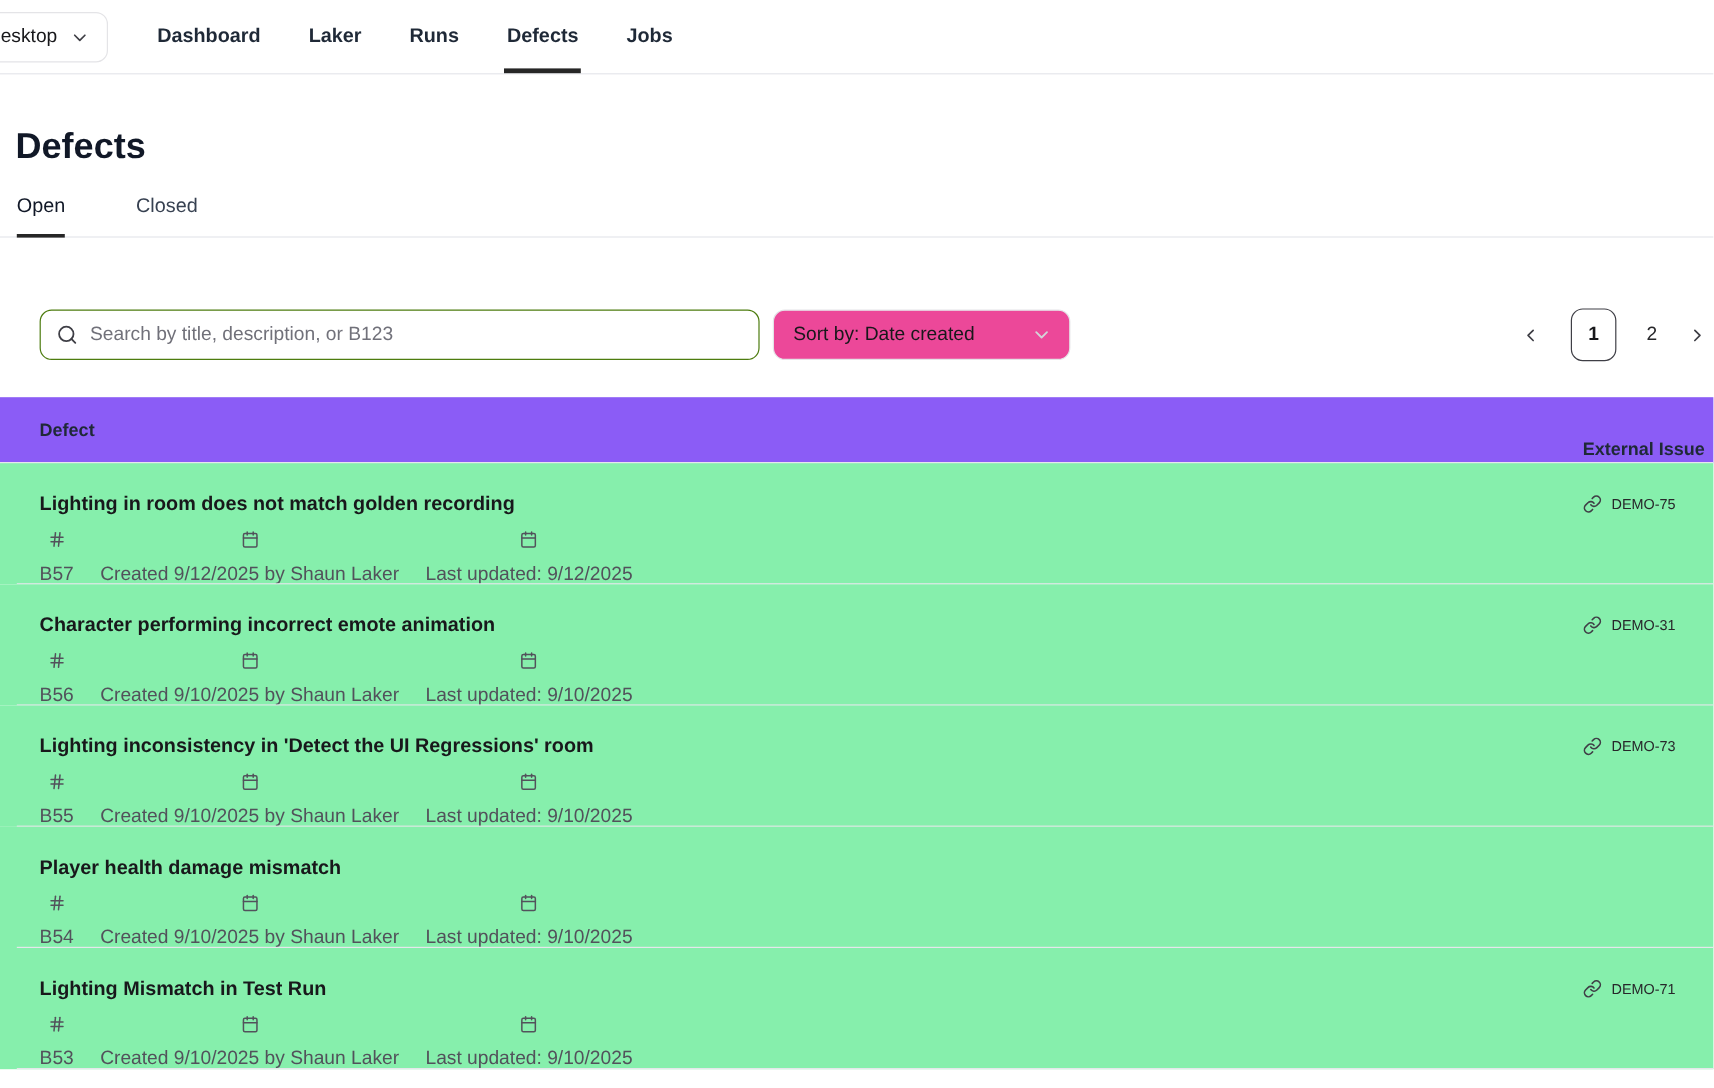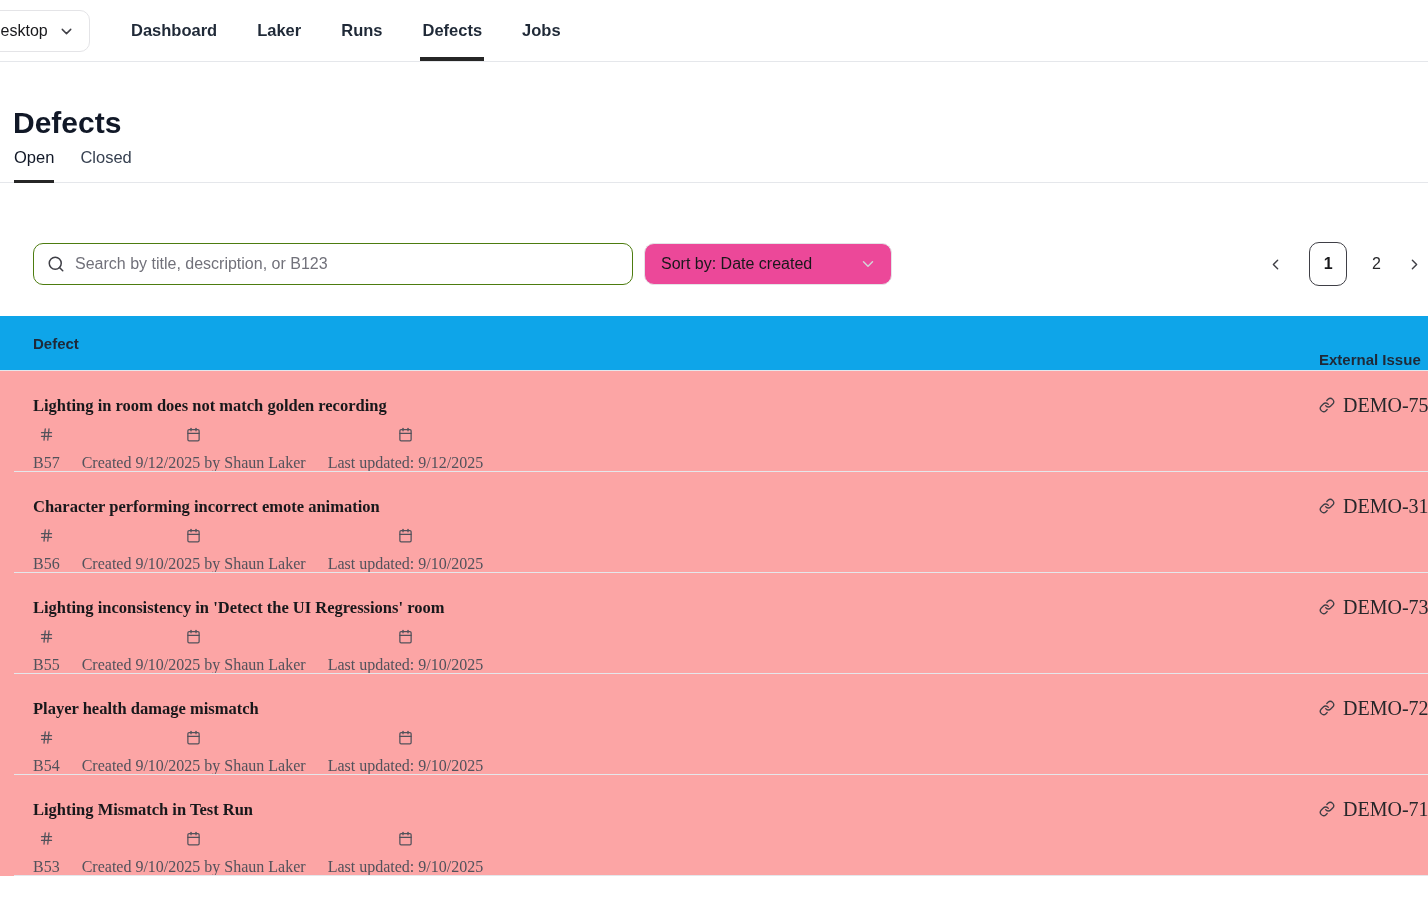--- a/index.html
+++ b/index.html
@@ -63,25 +63,25 @@
 
   
   .page-title {
     margin: 44px 0 0 13px;
     font-size: 30px;
     line-height: 34px;
     font-weight: 800;
     color: #111827;
   }
   .tabs {
-    margin-top: 8px;
+    margin-top: 23px;
     padding-left: 14px;
     border-bottom: 1px solid #e5e7eb;
     display: flex;
-    gap: 26px;
+    gap: 59px;
   }
   .tab {
     position: relative;
     padding-bottom: 15px;
     font-size: 16.5px;
     color: #374151;
     cursor: pointer;
   }
   .tab.active { color: #111827; }
   .tab.active::after {
@@ -173,21 +173,21 @@
   .pg-page {
     font-size: 16px;
     color: #27272a;
     cursor: pointer;
   }
 
   
   .table { margin-top: 31px; }
   .thead {
     height: 55px;
-    background: #0ea5e9;
+    background: #8b5cf6;
     border-bottom: 1px solid #e5e7eb;
     display: flex;
     align-items: center;
     justify-content: space-between;
   }
   .th-defect {
     margin-left: 33px;
     font-size: 15px;
     font-weight: 700;
     color: #1f2937;
@@ -212,22 +212,21 @@
     height: 48px;
     background: linear-gradient(to right, #eaeaea, #f3f3f3);
   }
   .row {
     position: relative;
     height: 101px;
     display: flex;
     justify-content: space-between;
     padding: 24px 0 0 33px;
     cursor: pointer;
-    background: #fca5a5;
-    font-family: Liberation Serif, serif;
+    background: #86efac;
   }
   .row::after {
     content: "";
     position: absolute;
     left: 14px;
     right: 0;
     bottom: 0;
     height: 1px;
     background: #e5e7eb;
   }
@@ -251,21 +250,21 @@
     gap: 8px;
     flex-direction: column;
   }
   .meta-item svg { color: #52525b; flex: none; }
   .ext-cell {
     width: 109px;
     flex: none;
     display: flex;
     align-items: flex-start;
     gap: 8px;
-    font-size: 20px;
+    font-size: 12px;
     line-height: 21px;
     color: #27272a;
     white-space: nowrap;
   }
   .ext-cell svg { color: #3f3f46; margin-top: 2px; flex: none; }
 </style>
 </head>
 <body>
 
 <header class="topnav">
@@ -516,75 +515,66 @@
                     <rect x="3" y="4" width="18" height="18" rx="2"></rect>
                     <line x1="16" y1="2" x2="16" y2="6"></line>
                     <line x1="8" y1="2" x2="8" y2="6"></line>
                     <line x1="3" y1="10" x2="21" y2="10"></line>
                   </svg>
           </span>
           <span>Last updated: 9/10/2025</span>
         </span>
       </div>
     </div>
+  </div>
+
+  <div class="row">
+    <div>
+      <div class="row-title">Lighting Mismatch in Test Run</div>
+      <div class="row-meta">
+        <span class="meta-item">
+          <span>
+            <svg width="15" height="15" viewBox="0 0 24 24" fill="none" stroke="currentColor" stroke-width="2" stroke-linecap="round" stroke-linejoin="round">
+                    <line x1="4" y1="9" x2="20" y2="9"></line>
+                    <line x1="4" y1="15" x2="20" y2="15"></line>
+                    <line x1="10" y1="3" x2="8" y2="21"></line>
+                    <line x1="16" y1="3" x2="14" y2="21"></line>
+                  </svg>
+          </span>
+          <span>B53</span>
+        </span>
+        <span class="meta-item">
+          <span>
+            <svg width="15" height="15" viewBox="0 0 24 24" fill="none" stroke="currentColor" stroke-width="2" stroke-linecap="round" stroke-linejoin="round">
+                    <rect x="3" y="4" width="18" height="18" rx="2"></rect>
+                    <line x1="16" y1="2" x2="16" y2="6"></line>
+                    <line x1="8" y1="2" x2="8" y2="6"></line>
+                    <line x1="3" y1="10" x2="21" y2="10"></line>
+                  </svg>
+          </span>
+          <span>Created 9/10/2025 by Shaun Laker</span>
+        </span>
+        <span class="meta-item">
+          <span>
+            <svg width="15" height="15" viewBox="0 0 24 24" fill="none" stroke="currentColor" stroke-width="2" stroke-linecap="round" stroke-linejoin="round">
+                    <rect x="3" y="4" width="18" height="18" rx="2"></rect>
+                    <line x1="16" y1="2" x2="16" y2="6"></line>
+                    <line x1="8" y1="2" x2="8" y2="6"></line>
+                    <line x1="3" y1="10" x2="21" y2="10"></line>
+                  </svg>
+          </span>
+          <span>Last updated: 9/10/2025</span>
+        </span>
+      </div>
+    </div>
     <div class="ext-cell">
       <span>
         <svg width="16" height="16" viewBox="0 0 24 24" fill="none" stroke="currentColor" stroke-width="2" stroke-linecap="round" stroke-linejoin="round">
                 <path d="M10 13a5 5 0 0 0 7.54.54l3-3a5 5 0 0 0-7.07-7.07l-1.72 1.71"></path>
                 <path d="M14 11a5 5 0 0 0-7.54-.54l-3 3a5 5 0 0 0 7.07 7.07l1.71-1.71"></path>
               </svg>
       </span>
-      <span>DEMO-72</span>
-    </div>
-  </div>
-
-  <div class="row">
-    <div>
-      <div class="row-title">Lighting Mismatch in Test Run</div>
-      <div class="row-meta">
-        <span class="meta-item">
-          <span>
-            <svg width="15" height="15" viewBox="0 0 24 24" fill="none" stroke="currentColor" stroke-width="2" stroke-linecap="round" stroke-linejoin="round">
-                    <line x1="4" y1="9" x2="20" y2="9"></line>
-                    <line x1="4" y1="15" x2="20" y2="15"></line>
-                    <line x1="10" y1="3" x2="8" y2="21"></line>
-                    <line x1="16" y1="3" x2="14" y2="21"></line>
-                  </svg>
-          </span>
-          <span>B53</span>
-        </span>
-        <span class="meta-item">
-          <span>
-            <svg width="15" height="15" viewBox="0 0 24 24" fill="none" stroke="currentColor" stroke-width="2" stroke-linecap="round" stroke-linejoin="round">
-                    <rect x="3" y="4" width="18" height="18" rx="2"></rect>
-                    <line x1="16" y1="2" x2="16" y2="6"></line>
-                    <line x1="8" y1="2" x2="8" y2="6"></line>
-                    <line x1="3" y1="10" x2="21" y2="10"></line>
-                  </svg>
-          </span>
-          <span>Created 9/10/2025 by Shaun Laker</span>
-        </span>
-        <span class="meta-item">
-          <span>
-            <svg width="15" height="15" viewBox="0 0 24 24" fill="none" stroke="currentColor" stroke-width="2" stroke-linecap="round" stroke-linejoin="round">
-                    <rect x="3" y="4" width="18" height="18" rx="2"></rect>
-                    <line x1="16" y1="2" x2="16" y2="6"></line>
-                    <line x1="8" y1="2" x2="8" y2="6"></line>
-                    <line x1="3" y1="10" x2="21" y2="10"></line>
-                  </svg>
-          </span>
-          <span>Last updated: 9/10/2025</span>
-        </span>
-      </div>
-    </div>
-    <div class="ext-cell">
-      <span>
-        <svg width="16" height="16" viewBox="0 0 24 24" fill="none" stroke="currentColor" stroke-width="2" stroke-linecap="round" stroke-linejoin="round">
-                <path d="M10 13a5 5 0 0 0 7.54.54l3-3a5 5 0 0 0-7.07-7.07l-1.72 1.71"></path>
-                <path d="M14 11a5 5 0 0 0-7.54-.54l-3 3a5 5 0 0 0 7.07 7.07l1.71-1.71"></path>
-              </svg>
-      </span>
       <span>DEMO-71</span>
     </div>
   </div>
 </div>
   </div>
 </main>
 
 </body></html>

